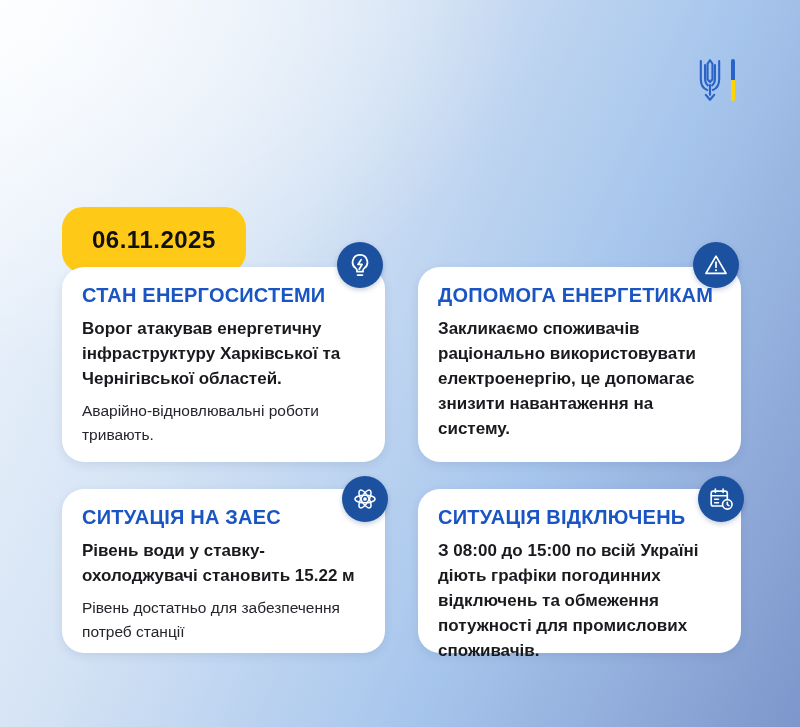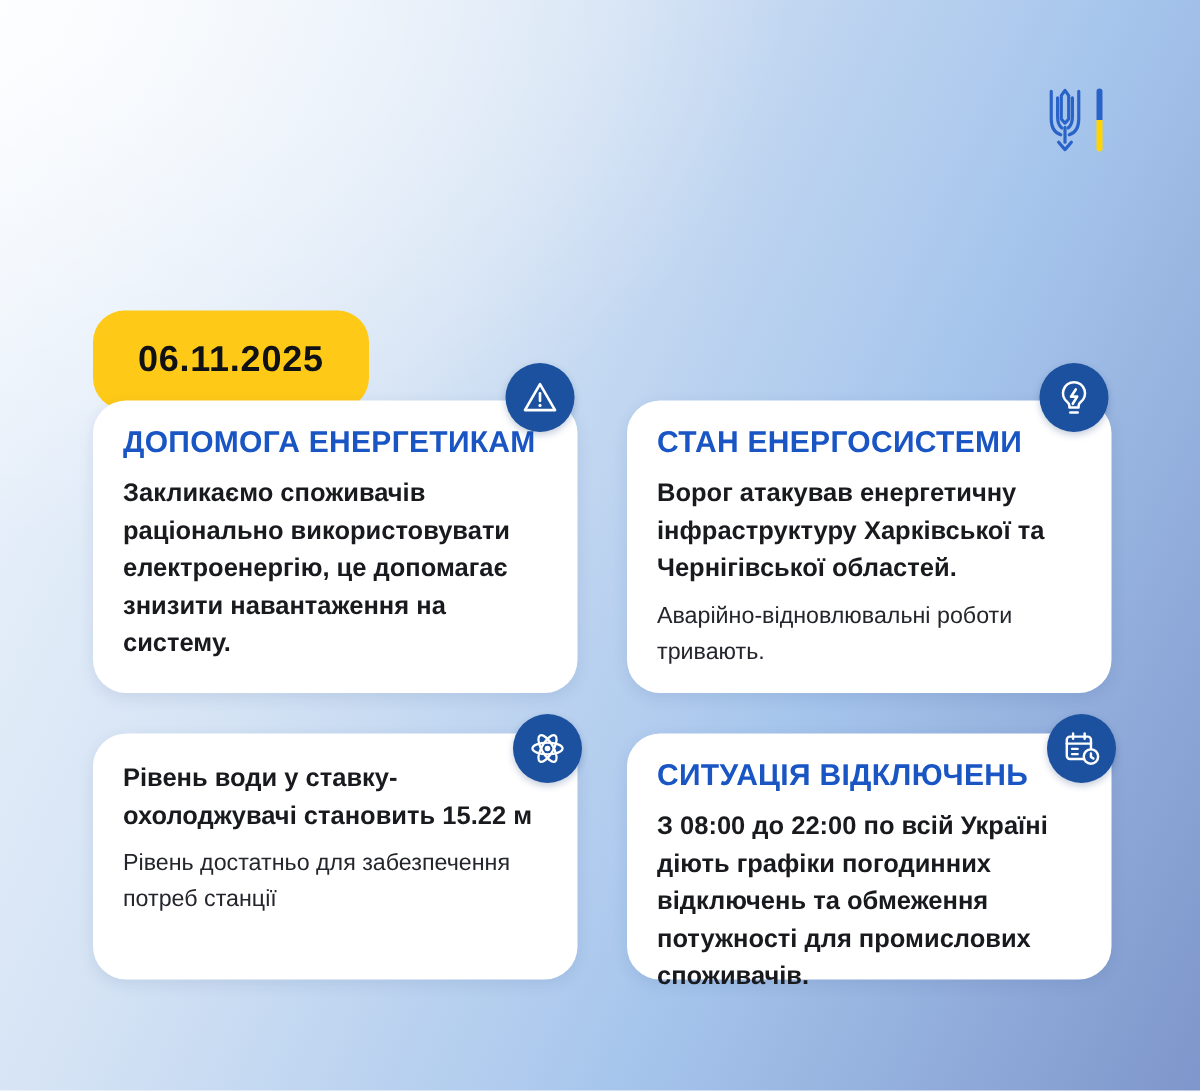--- a/index.html
+++ b/index.html
@@ -85,64 +85,65 @@
 
   <div class="date-pill">
     <span>06.11.2025</span>
   </div>
 
   <div class="cards">
 
     <section class="card">
       <div class="card-icon">
         <svg viewBox="0 0 24 24" fill="none" stroke="#ffffff" stroke-width="1.5" stroke-linecap="round" stroke-linejoin="round">
-          <path d="M12 4.4 L20.6 19.2 H3.4 Z"></path>
-          <path d="M12 9.6v4.3"></path>
-          <circle cx="12" cy="16.5" r="0.9" fill="#ffffff" stroke="none"></circle>
-        </svg>
-      </div>
-      <h2>ДОПОМОГА ЕНЕРГЕТИКАМ</h2>
-      <p class="bold-text">Закликаємо споживачів раціонально використовувати електроенергію, це допомагає знизити навантаження на систему.</p>
-    </section>
-
-    <section class="card">
-      <div class="card-icon">
-        <svg viewBox="0 0 24 24" fill="none" stroke="#ffffff" stroke-width="1.5" stroke-linecap="round" stroke-linejoin="round">
           <path d="M12 3.3a6.3 6.3 0 0 1 3.7 11.4c-.7.5-1.1 1.3-1.1 2.1v.9h-5.2v-.9c0-.8-.4-1.6-1.1-2.1A6.3 6.3 0 0 1 12 3.3z"></path>
           <path d="M9.9 20.6h4.2"></path>
           <path d="M13 7.4l-2.7 4.1h3.5l-2.5 4.1"></path>
         </svg>
       </div>
       <h2>СТАН ЕНЕРГОСИСТЕМИ</h2>
       <p class="bold-text">Ворог атакував енергетичну інфраструктуру Харківської та Чернігівської областей.</p>
       <p class="regular-text">Аварійно-відновлювальні роботи тривають.</p>
+    </section>
+
+    <section class="card">
+      <div class="card-icon">
+        <svg viewBox="0 0 24 24" fill="none" stroke="#ffffff" stroke-width="1.5" stroke-linecap="round" stroke-linejoin="round">
+          <path d="M12 4.4 L20.6 19.2 H3.4 Z"></path>
+          <path d="M12 9.6v4.3"></path>
+          <circle cx="12" cy="16.5" r="0.9" fill="#ffffff" stroke="none"></circle>
+        </svg>
+      </div>
+      <h2>ДОПОМОГА ЕНЕРГЕТИКАМ</h2>
+      <p class="bold-text">Закликаємо споживачів раціонально використовувати електроенергію, це допомагає знизити навантаження на систему.</p>
     </section>
 
     <section class="card card-row2">
       <div class="card-icon">
         <svg viewBox="0 0 24 24" fill="none" stroke="#ffffff" stroke-width="1.3">
           <circle cx="12" cy="12" r="1.6" fill="#ffffff" stroke="none"></circle>
           <ellipse cx="12" cy="12" rx="8.6" ry="3.3"></ellipse>
           <ellipse cx="12" cy="12" rx="8.6" ry="3.3" transform="rotate(60 12 12)"></ellipse>
           <ellipse cx="12" cy="12" rx="8.6" ry="3.3" transform="rotate(120 12 12)"></ellipse>
         </svg>
       </div>
+      <h2>СИТУАЦІЯ НА ЗАЕС</h2>
       <p class="bold-text">Рівень води у ставку-охолоджувачі становить 15.22 м</p>
       <p class="regular-text">Рівень достатньо для забезпечення потреб станції</p>
     </section>
 
     <section class="card card-row2">
       <div class="card-icon">
         <svg viewBox="0 0 24 24" fill="none" stroke="#ffffff" stroke-width="1.4" stroke-linecap="round" stroke-linejoin="round">
           <rect x="3.6" y="5.2" width="13.8" height="12.8" rx="1.8"></rect>
           <path d="M3.6 9.2h13.8"></path>
           <path d="M7.2 3.4v3 M13.8 3.4v3"></path>
           <path d="M6.6 12.2h3.2 M6.6 15.2h3.2"></path>
           <circle cx="17.4" cy="16.6" r="4.1" fill="#1b519f"></circle>
           <path d="M17.4 14.9v1.9l1.4.9"></path>
         </svg>
       </div>
       <h2>СИТУАЦІЯ ВІДКЛЮЧЕНЬ</h2>
-      <p class="bold-text">З 08:00 до 22:00 по всій Україні діють графіки погодинних відключень та обмеження потужності для промислових споживачів.</p>
+      <p class="bold-text">З 08:00 до 15:00 по всій Україні діють графіки погодинних відключень та обмеження потужності для промислових споживачів.</p>
     </section>
 
   </div>
 </div>
 
 </body></html>

